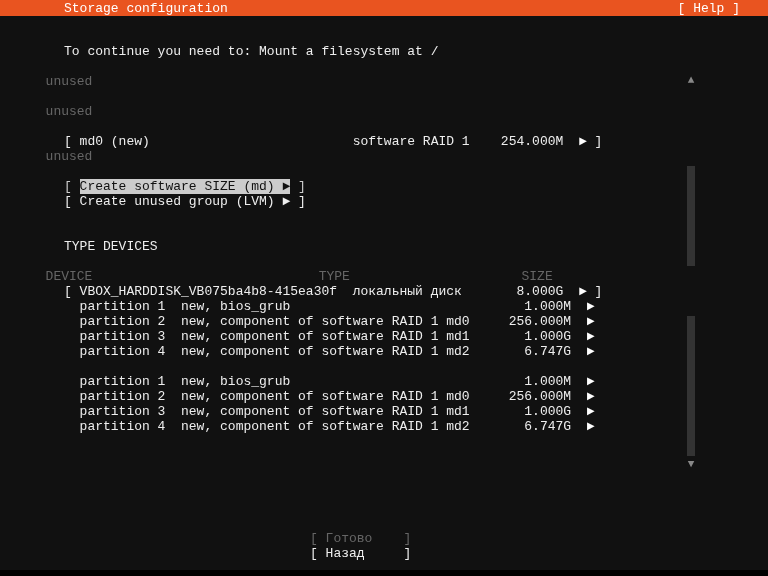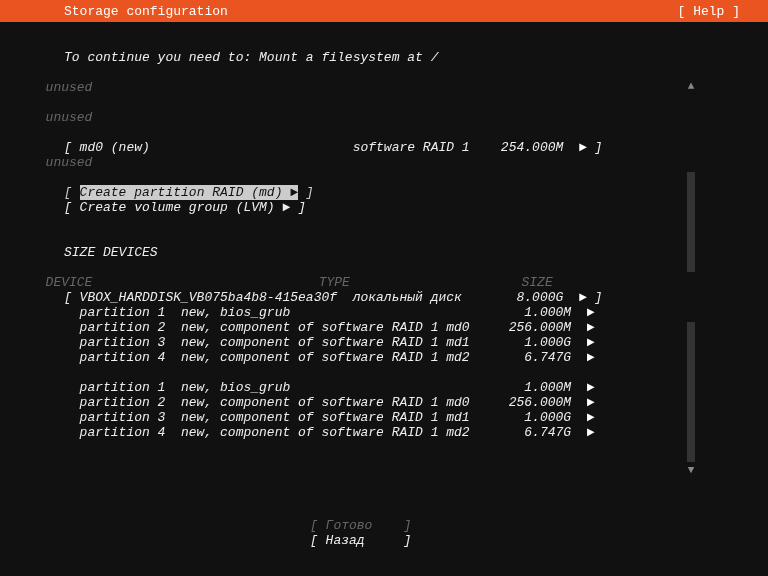--- a/index.html
+++ b/index.html
@@ -9,47 +9,46 @@
     width: 768px;
     height: 576px;
     font-family: "Courier New", monospace;
     font-size: 13px;
     color: #ccc;
     overflow: hidden;
   }
   .header {
     background: #e95420;
     color: #fff;
-    height: 22px;
+    height: 16px;
     display: flex;
     align-items: center;
     padding: 0 12px;
   }
   .header-title { flex: 1; padding-left: 52px; }
   .header-help { padding-right: 16px; text-align: right; }
   .screen {
     padding: 8px 0 0 0;
     position: relative;
     background: #111;
     height: 554px;
     box-sizing: border-box;
-    font-style: italic;
   }
   .line {
     white-space: pre;
     line-height: 15px;
     padding-left: 64px;
   }
   .dim { color: #666; padding-left: 30px; }
   .white { color: #eee; }
   .highlight { background: #ccc; color: #111; }
   .tri { color: #fff; }
   .footer {
     position: absolute;
-    bottom: 28px;
+    bottom: 9px;
     width: 100%;
   }
   .footer .line { padding-left: 0; text-align: left; margin-left: 310px;}
   .scrollbar {
     position: absolute;
     right: 72px;
     top: 58px;
     width: 10px;
   }
   .scroll-up, .scroll-down { color: #888; font-size: 11px; text-align:center;}
@@ -76,25 +75,25 @@
   <div id="avail">
       <div class="line dim">  unused</div>
       <div style="height:15px"></div>
       <div class="line dim">  unused</div>
       <div style="height:15px"></div>
       <div class="line white">[ md0 (new)                          software RAID 1    254.000M  <span class="tri">►</span> ]</div>
       <div class="line dim">  unused</div>
       <div style="height:15px"></div>
     </div>
 
-  <div class="line">[ <span class="highlight">Create partition RAID (md) ►</span> ]</div>
-  <div class="line white">[ <span>Create volume group (LVM) ►</span> ]</div>
+  <div class="line">[ <span class="highlight">Create software SIZE (md) ►</span> ]</div>
+  <div class="line white">[ <span>Create unused group (LVM) ►</span> ]</div>
   <div style="height:30px"></div>
 
-  <div class="line white">SIZE DEVICES</div>
+  <div class="line white">TYPE DEVICES</div>
   <div style="height:15px"></div>
   <div class="line dim" id="cols">  DEVICE                             TYPE                      SIZE</div>
   <div id="used">
       <div class="line white">[ VBOX_HARDDISK_VB075ba4b8-415ea30f  локальный диск       8.000G  <span class="tri">►</span> ]</div>
       <div class="line white">  partition 1  new, bios_grub                              1.000M  <span class="tri">►</span></div>
       <div class="line white">  partition 2  new, component of software RAID 1 md0     256.000M  <span class="tri">►</span></div>
       <div class="line white">  partition 3  new, component of software RAID 1 md1       1.000G  <span class="tri">►</span></div>
       <div class="line white">  partition 4  new, component of software RAID 1 md2       6.747G  <span class="tri">►</span></div>
       <div style="height:15px"></div>
       <div class="line white">  partition 1  new, bios_grub                              1.000M  <span class="tri">►</span></div>

